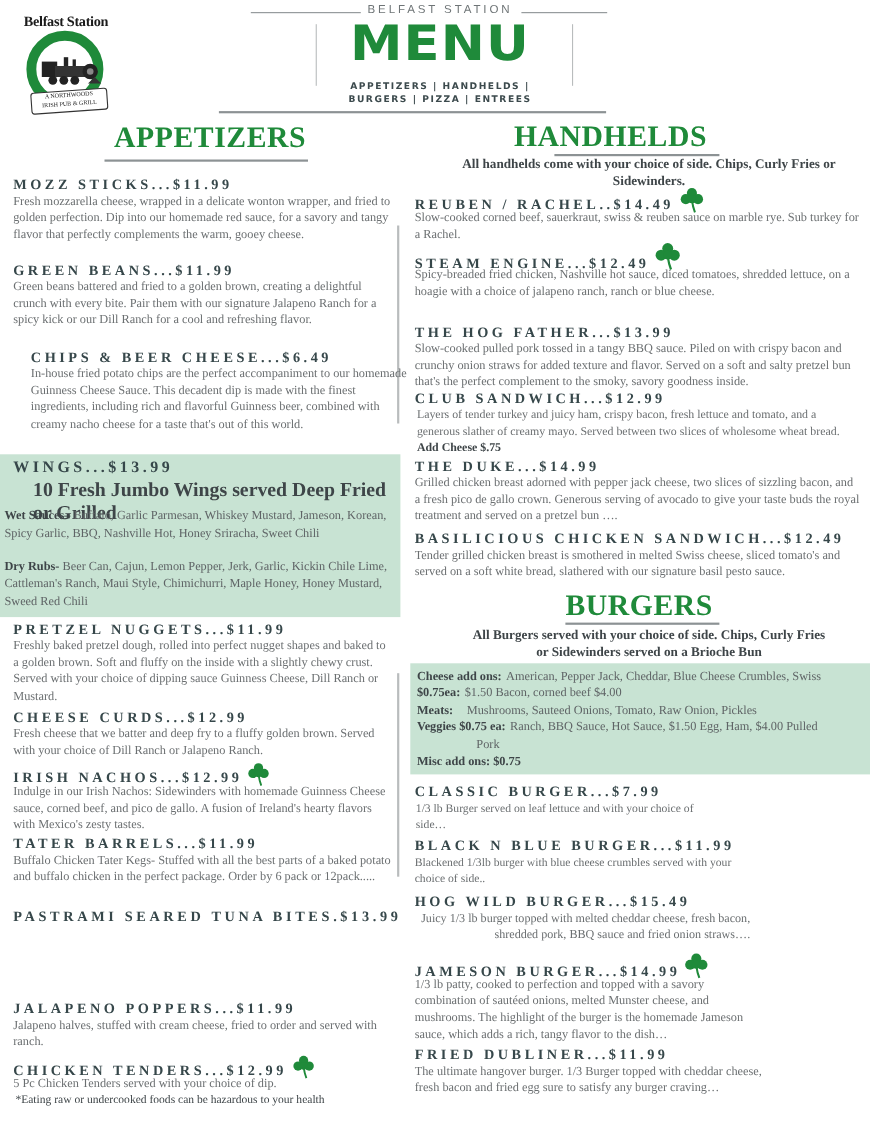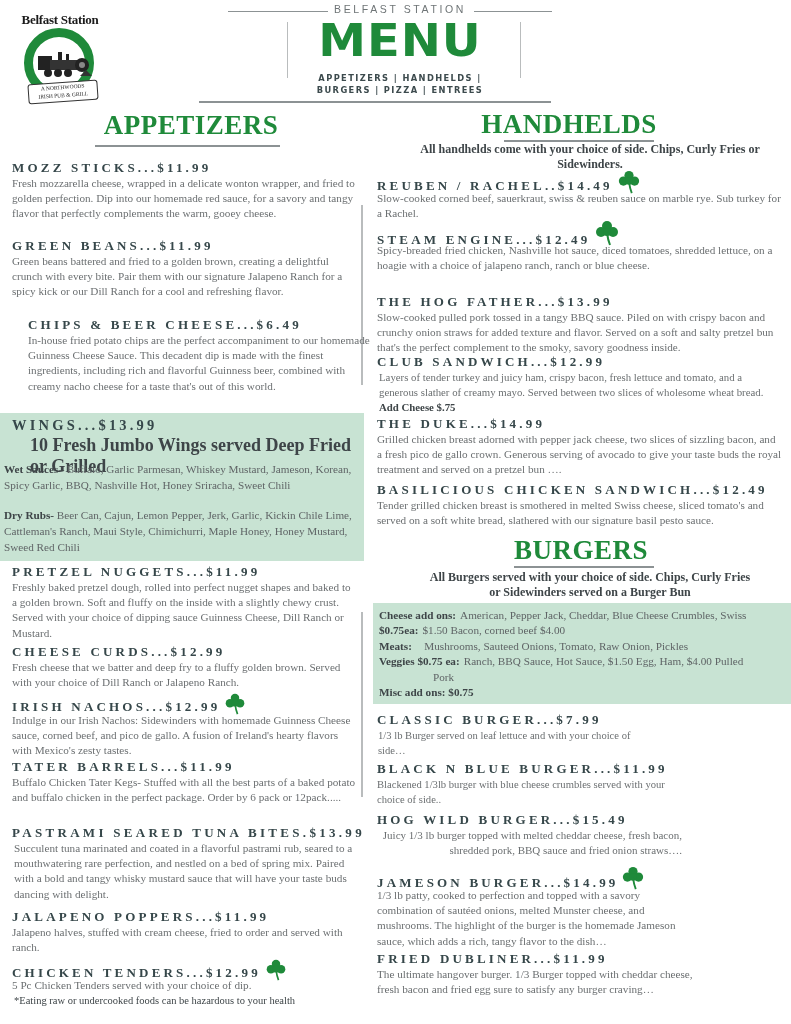--- a/index.html
+++ b/index.html
@@ -146,35 +146,34 @@
         <use href="#shamrock"></use>
       </svg></div>
   <div class="item-desc" style="margin-top:-2px;">Indulge in our Irish Nachos: Sidewinders with homemade Guinness Cheese sauce, corned beef, and pico de gallo. A fusion of Ireland's hearty flavors with Mexico's zesty tastes.</div>
 </div>
 <div class="item" style="left:12px;top:758px;width:350px;">
   <div class="item-name">TATER BARRELS...$11.99</div>
   <div class="item-desc">Buffalo Chicken Tater Kegs- Stuffed with all the best parts of a baked potato and buffalo chicken in the perfect package.  Order by 6 pack or 12pack.....</div>
 </div>
 <div class="item" style="left:12px;top:824px;width:350px;">
   <div class="item-name" style="letter-spacing:3.3px;">PASTRAMI SEARED TUNA BITES.$13.99</div>
-  <div class="item-desc" style="padding-left:2px;">Succulent tuna marinated and coated in a flavorful pastrami rub, seared to a mouthwatering rare perfection, and nestled on a bed of spring mix. Paired with a bold and tangy whisky mustard sauce that will have your taste buds dancing with delight.</div>
 </div>
 <div class="item" style="left:12px;top:908px;width:345px;">
   <div class="item-name">JALAPENO POPPERS...$11.99</div>
   <div class="item-desc">Jalapeno halves, stuffed with cream cheese, fried to order and served with ranch.</div>
 </div>
 <div class="item" style="left:12px;top:959px;width:345px;">
   <div class="item-name"><span>CHICKEN TENDERS...$12.99</span><svg class="shamrock" width="22" height="22">
         <use href="#shamrock"></use>
       </svg></div>
   <div class="item-desc" style="margin-top:-3px;">5 Pc Chicken Tenders served with your choice of dip.</div>
 </div>
 <div class="footnote">*Eating raw or undercooked foods can be hazardous to your health</div>
 
-<div class="sec-title" style="left:474px;top:109px;width:190px;font-family:Liberation Serif, serif;">HANDHELDS</div>
+<div class="sec-title" style="left:460px;top:109px;width:190px;font-family:Liberation Serif, serif;">HANDHELDS</div>
 <div class="sec-rule" style="left:504px;top:140px;width:150px;"></div>
 <div class="sec-note" style="left:400px;top:142px;width:380px;">All handhelds come with your choice of side.  Chips, Curly Fries or Sidewinders.</div>
 
 <div class="item" style="left:377px;top:170px;width:405px;">
   <div class="item-name"><span>REUBEN / RACHEL..$14.49</span><svg class="shamrock" width="24" height="24">
         <use href="#shamrock"></use>
       </svg></div>
   <div class="item-desc" style="margin-top:-3px;">Slow-cooked corned beef, sauerkraut, swiss &amp; reuben sauce on marble rye. Sub turkey for a Rachel.</div>
 </div>
 <div class="item" style="left:377px;top:220px;width:405px;">
@@ -197,21 +196,21 @@
 </div>
 <div class="item" style="left:377px;top:481px;width:412px;">
   <div class="item-name">BASILICIOUS CHICKEN SANDWICH...$12.49</div>
   <div class="item-desc">Tender grilled chicken breast is smothered in melted Swiss cheese, sliced tomato's and served on a soft white bread, slathered with our signature basil pesto sauce.</div>
 </div>
 
 <div class="sec-title" style="left:486px;top:535px;width:190px;">BURGERS</div>
 <div class="sec-rule" style="left:514px;top:566px;width:140px;"></div>
 <div class="sec-note" style="left:400px;top:570px;width:380px;">
   <div>All Burgers served with your choice of side. Chips, Curly Fries</div>
-  <div>or Sidewinders served on a Burger Bun</div>
+  <div>or Sidewinders served on a Brioche Bun</div>
 </div>
 
 <div class="green-box" style="left:373px;top:603px;width:453px;height:101px;">
   <div class="addons">
     <div class="row">
         <span class="lbl">Cheese add ons:</span>
         <span>American, Pepper Jack, Cheddar, Blue Cheese Crumbles, Swiss</span>
       </div>
     <div class="row">
         <span class="lbl">$0.75ea:</span>

